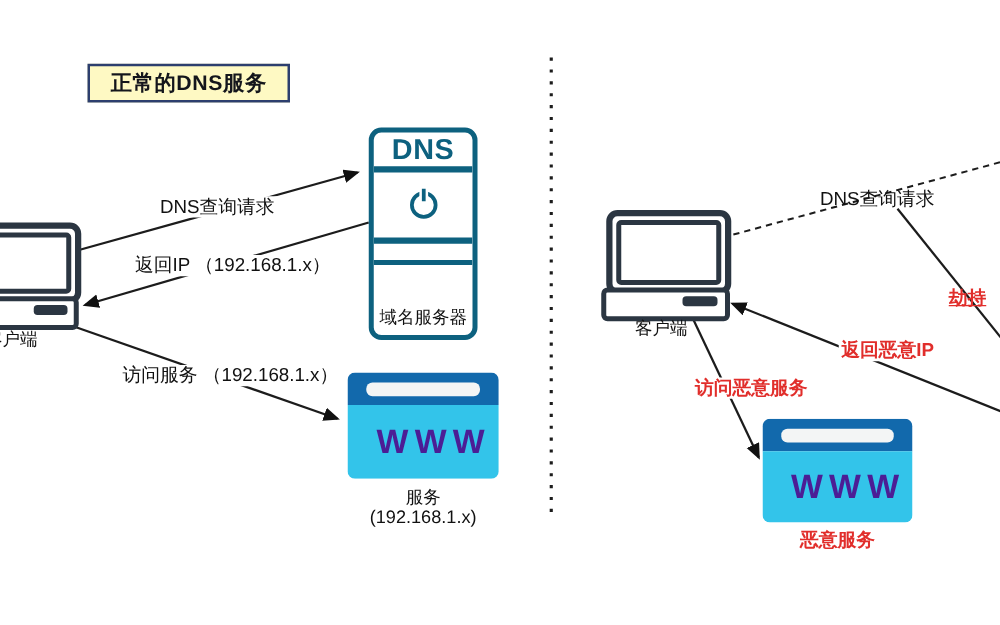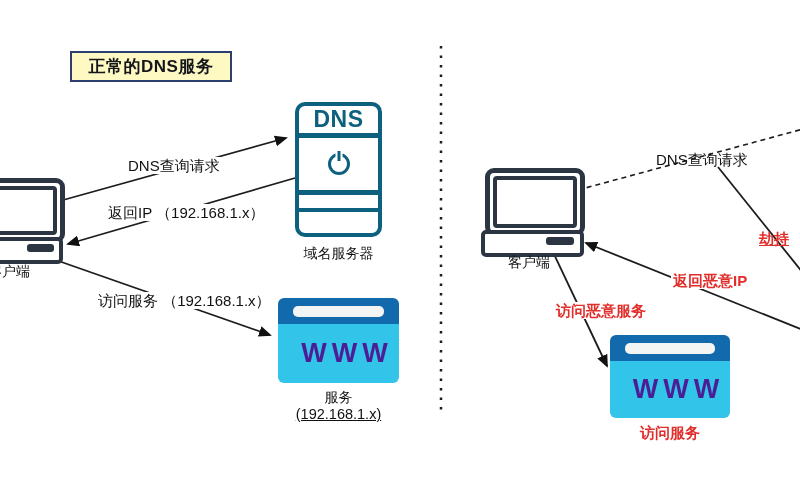--- a/index.html
+++ b/index.html
@@ -15,21 +15,21 @@
   }
   .title-left{left:70px;top:51px;width:158px;height:27px;background:#fef9c3;border:2px solid #2c3e6e;color:#14161c;}
   .title-right{left:587px;top:53px;width:189px;height:28px;background:#f8cac6;border:2px solid #c4372c;color:#242020;}
   
   .monitor{position:absolute;border:5px solid #2b3642;border-radius:9px;background:#fff;}
   .screen{position:absolute;left:3px;right:3px;top:3px;bottom:3px;border:4px solid #2b3642;border-radius:4px;background:#fff;}
   .cpu-base{position:absolute;border:4px solid #2b3642;border-radius:5px;background:#fff;}
   .cpu-slot{position:absolute;background:#2b3642;border-radius:3px;}
   
   .dns-server{
-    position:absolute;left:295px;top:102px;width:87px;height:135px;
+    position:absolute;left:295px;top:102px;width:87px;height:170px;
     border:4px solid #0d617f;border-radius:10px;background:#fff;
     display:flex;flex-direction:column;overflow:hidden;box-sizing:border-box;
   }
   .dns-head{height:27px;display:flex;align-items:center;justify-content:center;border-bottom:5px solid #0d617f;
     color:#0d617f;font-weight:bold;font-size:23px;letter-spacing:0.5px;}
   .dns-mid{height:52px;border-bottom:5px solid #0d617f;display:flex;align-items:center;justify-content:center;}
   .dns-slot1{height:13px;border-bottom:4px solid #0d617f;}
   .dns-slot2{flex:1;}
   .power-icon{position:relative;width:16px;height:16px;border:3px solid #0d617f;border-radius:50%;}
   .power-stem-mask{position:absolute;left:50%;top:-5px;transform:translateX(-50%);width:7px;height:10px;background:#fff;}
@@ -101,21 +101,21 @@
   </div>
   <div class="caption" style="left:295px;top:245px;width:87px;">域名服务器</div>
 
   <div class="www-icon" style="left:278px;top:298px;width:121px;height:85px;">
     <div class="www-head">
       <div class="www-bar"></div>
     </div>
     <div class="www-body">WWW</div>
   </div>
   <div class="caption" style="left:278px;top:389px;width:121px;">服务</div>
-  <div class="caption" style="left:278px;top:406px;width:121px;font-size:14.5px;text-decoration:underline;">(192.168.1.x)</div>
+  <div class="caption" style="left:278px;top:406px;width:121px;font-size:14.5px;">(192.168.1.x)</div>
 
   <div class="lbl" style="left:126px;top:157px;">DNS查询请求</div>
   <div class="lbl" style="left:106px;top:204px;">返回IP （192.168.1.x）</div>
   <div class="lbl" style="left:96px;top:292px;">访问服务 （192.168.1.x）</div>
 
 
   <div>
     <div class="monitor" style="left:485px;top:168px;width:90px;height:58px;">
       <div class="screen"></div>
     </div>
@@ -124,20 +124,20 @@
     </div>
   </div>
   <div class="caption" style="left:503px;top:254px;width:52px;">客户端</div>
 
   <div class="www-icon" style="left:610px;top:335px;width:120px;height:83px;">
     <div class="www-head">
       <div class="www-bar"></div>
     </div>
     <div class="www-body">WWW</div>
   </div>
-  <div class="caption red" style="left:610px;top:424px;width:120px;font-size:15px;">访问服务</div>
+  <div class="caption red" style="left:610px;top:424px;width:120px;font-size:15px;">恶意服务</div>
 
   <div class="lbl lbl-plain" style="left:654px;top:151px;">DNS查询请求</div>
   <div class="lbl lbl-plain red" style="left:757px;top:230px;text-decoration:underline;">劫持</div>
   <div class="lbl red" style="left:671px;top:272px;">返回恶意IP</div>
   <div class="lbl red" style="left:554px;top:302px;">访问恶意服务</div>
 
 </div>
 
 </body></html>

